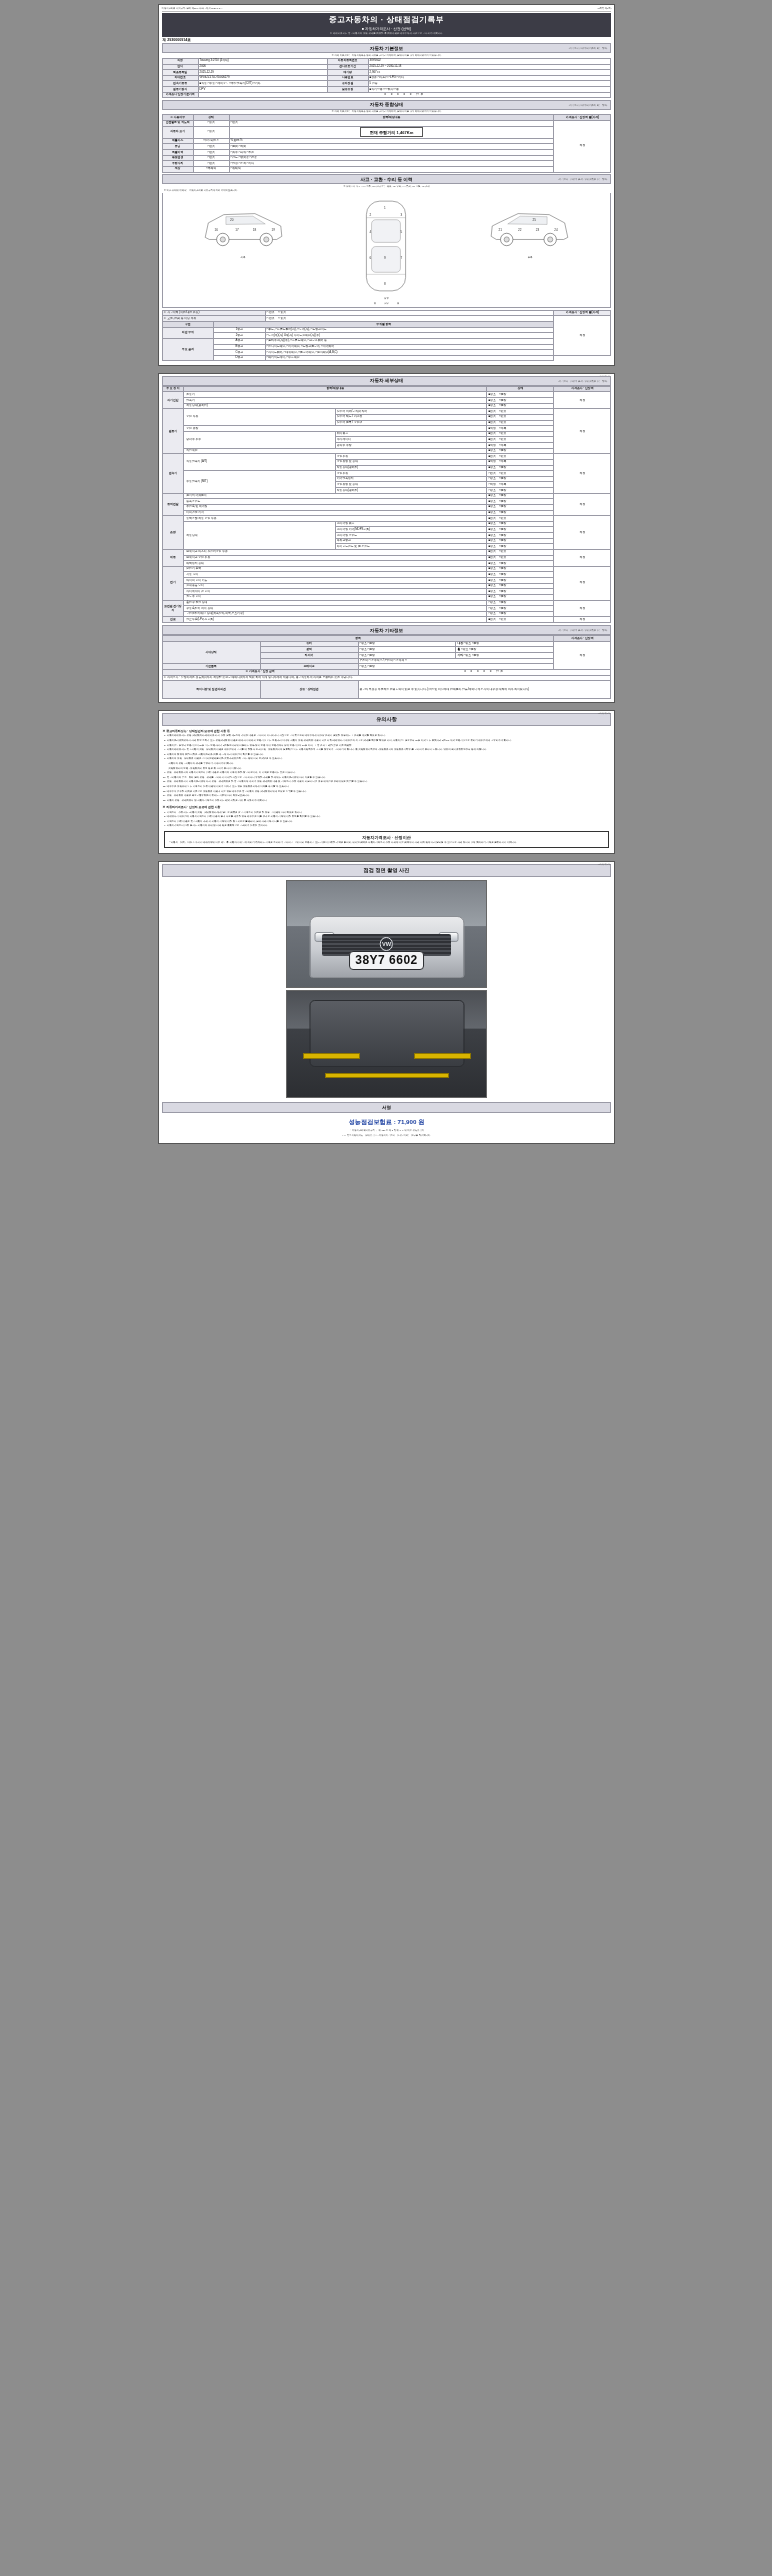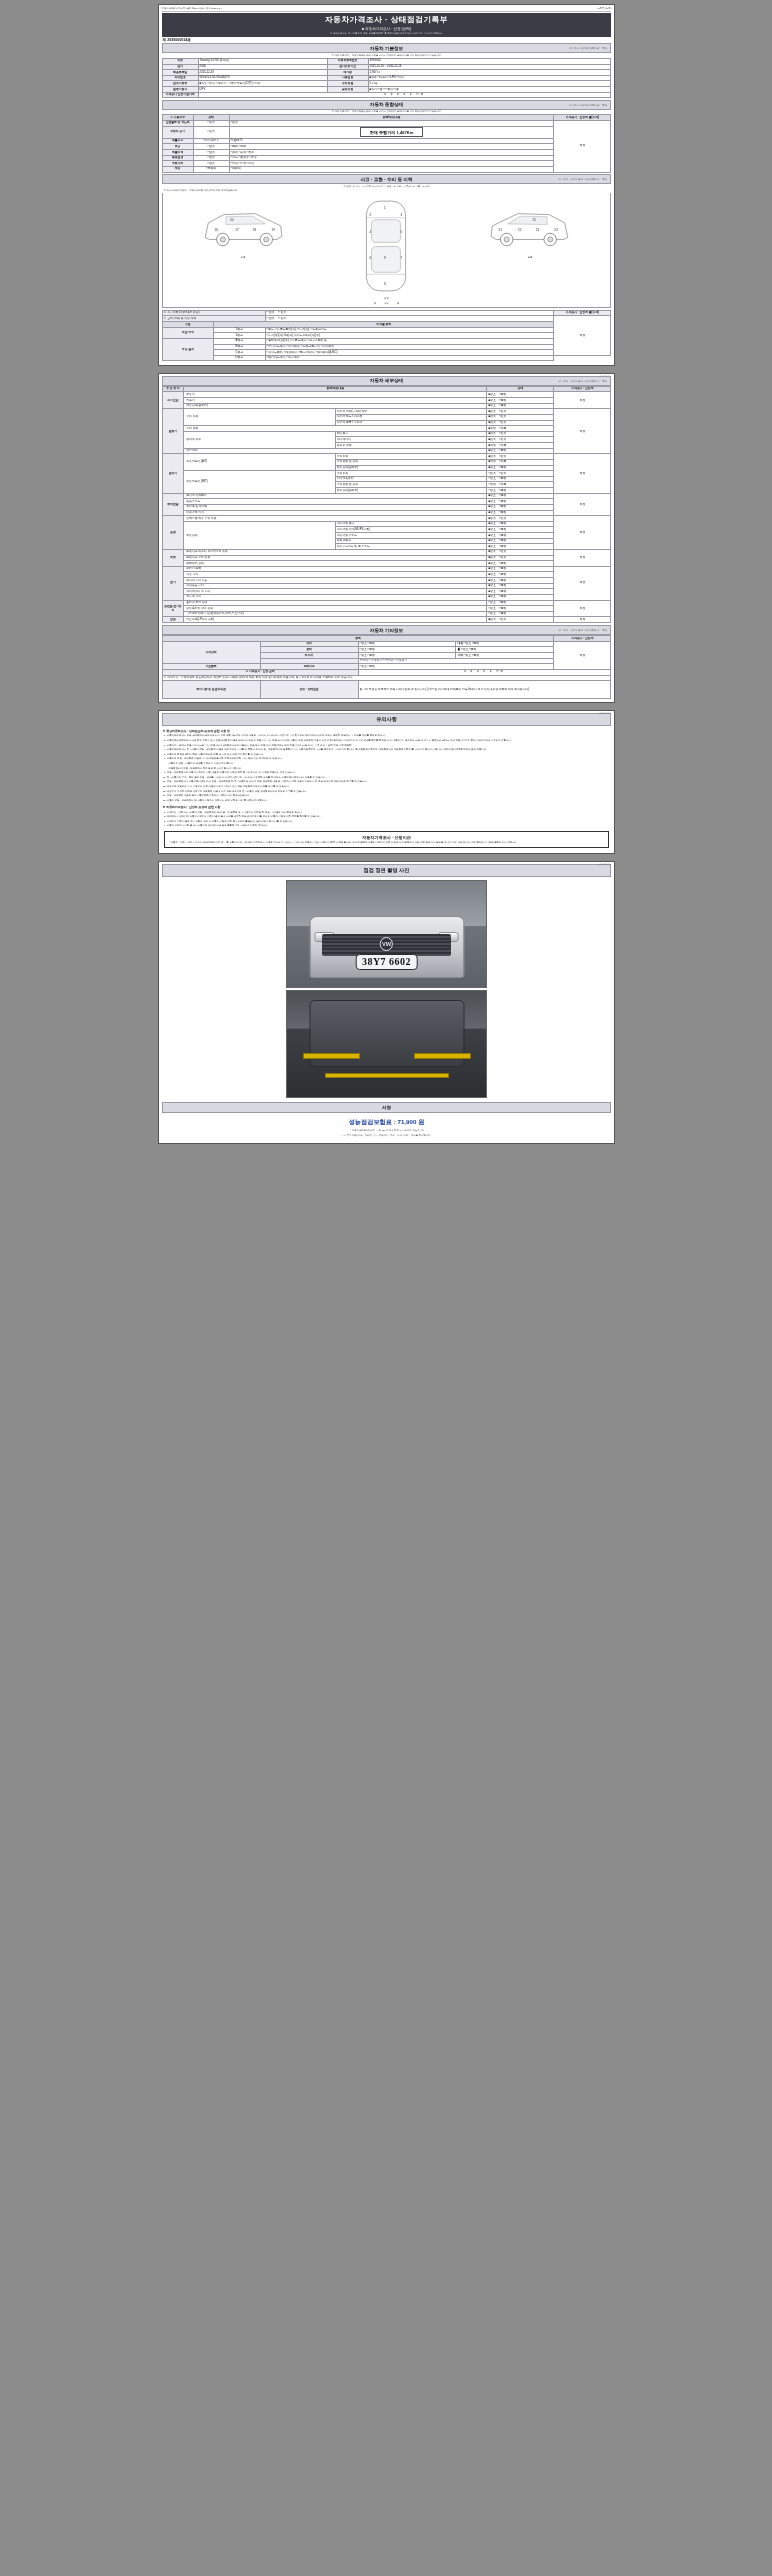--- a/index.html
+++ b/index.html
@@ -233,25 +233,25 @@
     font-weight: bold;
   }
   .plate {
     position: absolute;
     left: 50%; transform: translateX(-50%);
     bottom: 7.2px;
     background: #f2f3f5;
     border: 1px solid #2a2c30;
     border-radius: 4px;
     color: #111;
-    font-size: 10px;
+    font-size: 12px;
     font-weight: bold;
     padding: 1.5px 5.2px;
     letter-spacing: 0.5px;
-    font-family: Liberation Serif, serif;
+    font-family: Liberation Sans, sans-serif;
   }
   .headlight {
     position: absolute;
     top: 15.5px;
     width: 20.6px; height: 9.3px;
     background: linear-gradient(#fdfdfd, #b9bec6);
     border: 0.5px solid #8e9298;
     border-radius: 2.6px;
   }
   .headlight.l { left: 4.1px; }
@@ -318,21 +318,21 @@
 
 <div class="page-wrap">
 
   <div class="sheet">
     <div class="sheet-top-note">
       <span class="left">자동차관리법 시행규칙 [별지 제82호서식] &lt;개정 2021.7.8.&gt;</span>
       <span class="left">(3쪽중 제1쪽)</span>
     </div>
 
     <div class="title-band">
-      <div class="main-title">자동차가격조사 · 상태점검기록부</div>
+      <div class="main-title">중고자동차의 · 상태점검기록부</div>
       <div class="sub-title">■ 자동차가격조사 · 산정 (선택)</div>
       <div class="sub-note">※ 매매사업자는 중고자동차의 성능·상태를 점검한 후 점검내용을 매수인에게 서면으로 고지하여야 합니다.</div>
     </div>
 
     <div class="docnum">제 2930000914호</div>
 
     <div class="band">
       <span>자동차 기본정보</span>
       <span class="hint">(가격조사·산정액의 기준이 되는 항목)</span>
     </div>

